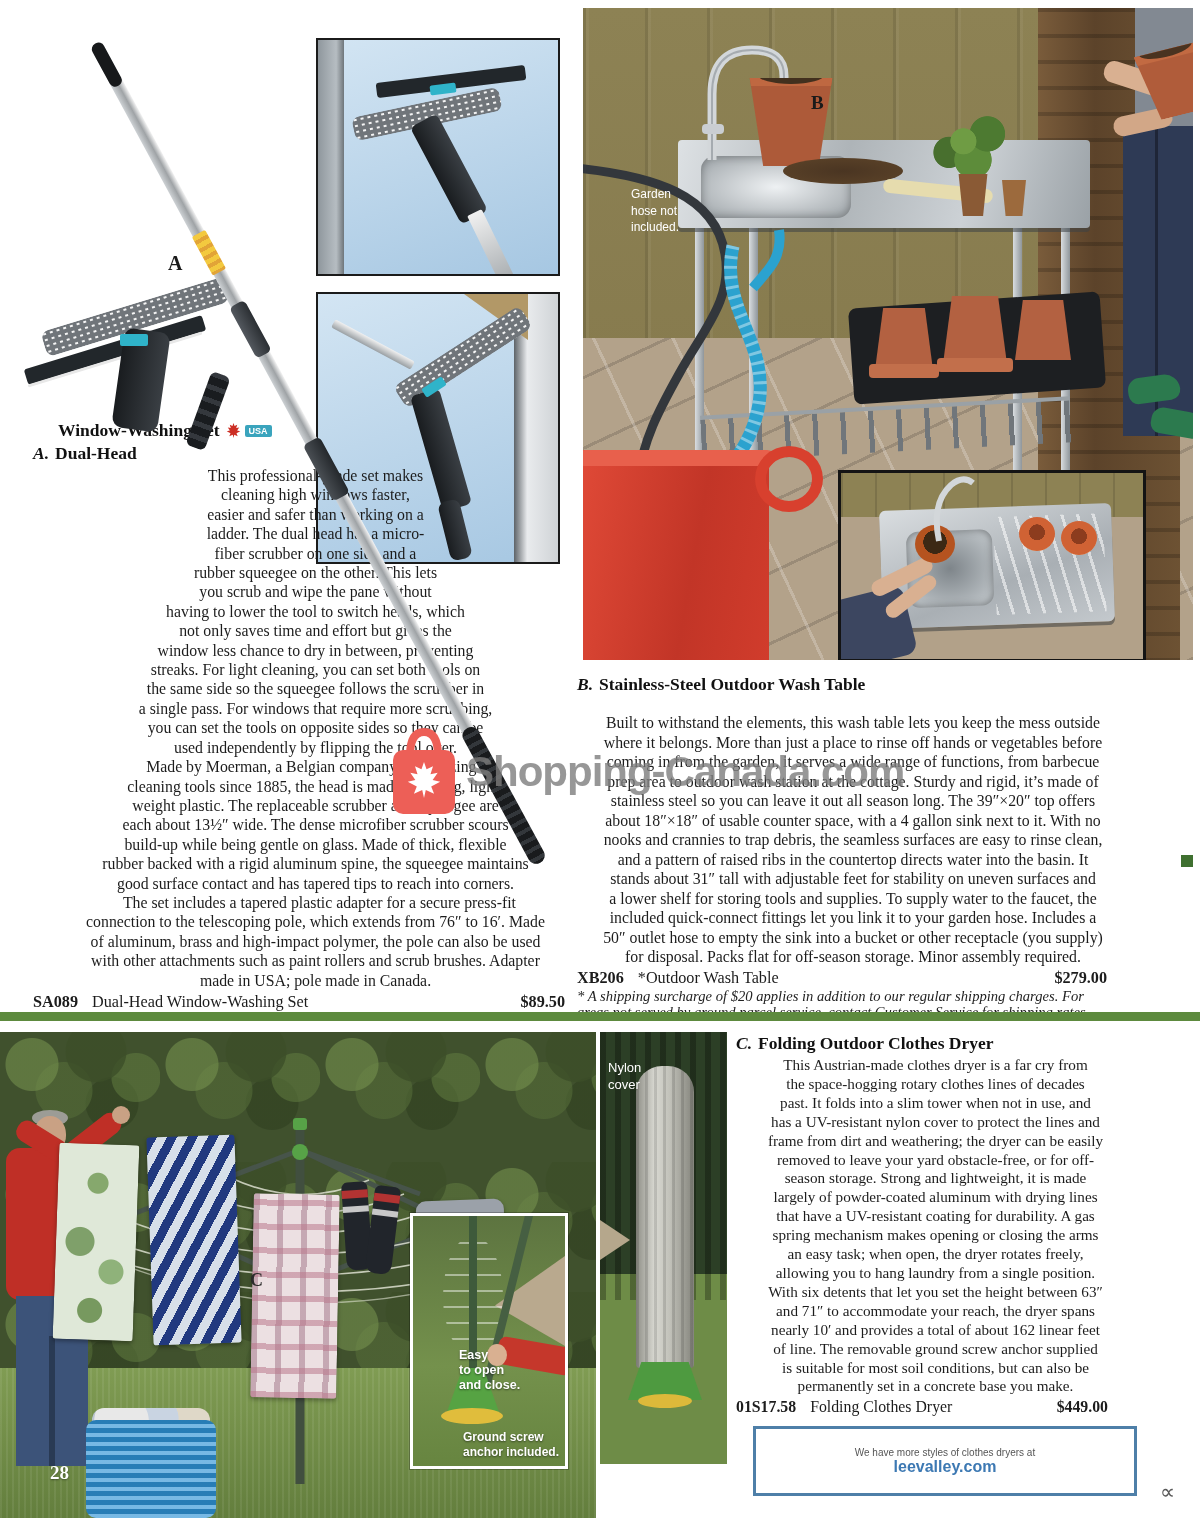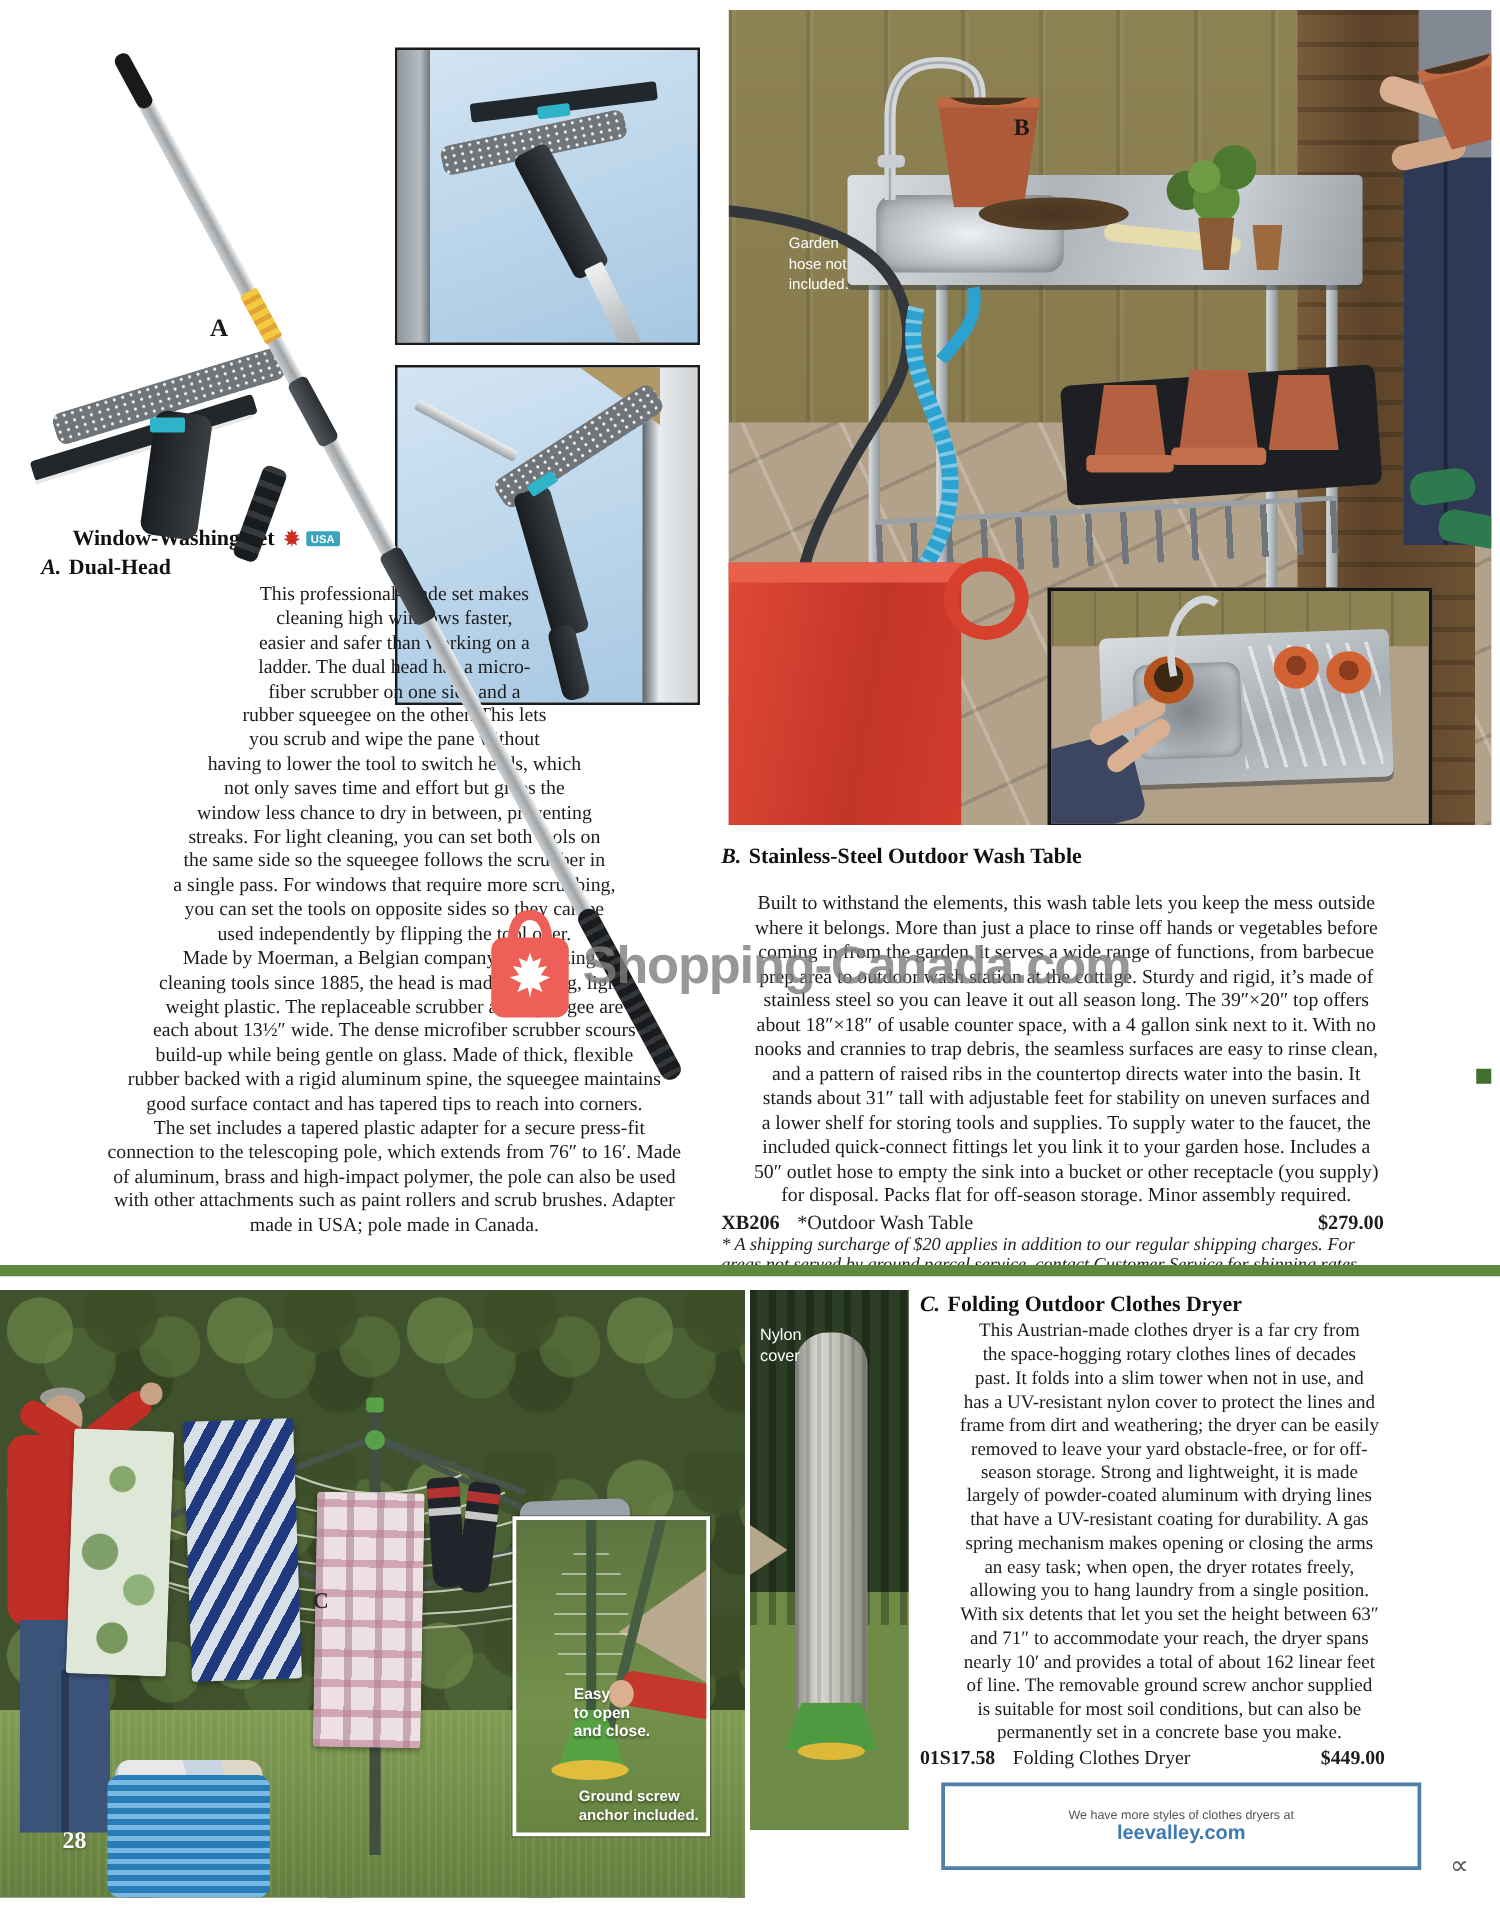--- a/index.html
+++ b/index.html
@@ -283,20 +283,25 @@
 weight plastic. The replaceable scrubber and squeegee are
 each about 13½″ wide. The dense microfiber scrubber scours
 build-up while being gentle on glass. Made of thick, flexible
 rubber backed with a rigid aluminum spine, the squeegee maintains
 good surface contact and has tapered tips to reach into corners.
   The set includes a tapered plastic adapter for a secure press-fit
 connection to the telescoping pole, which extends from 76″ to 16′. Made
 of aluminum, brass and high-impact polymer, the pole can also be used
 with other attachments such as paint rollers and scrub brushes. Adapter
 made in USA; pole made in Canada.</div>
+    <div class="prod-row" style="margin-top:3px;font-size:16.2px;width:532px;">
+      <span class="prod-code">SA089</span>
+      <span class="prod-name">Dual-Head Window-Washing Set</span>
+      <span class="prod-price">$89.50</span>
+    </div>
   </div>
 
   <div class="abs" id="photoB">
     <div class="wood-stripes"></div>
     <div class="pavers"></div>
     <div class="wood-post"></div>
     <div class="shirt-b"></div>
     <div class="jeans-b"></div>
     <div class="arm-b"></div>
     <div class="arm-b2"></div>

